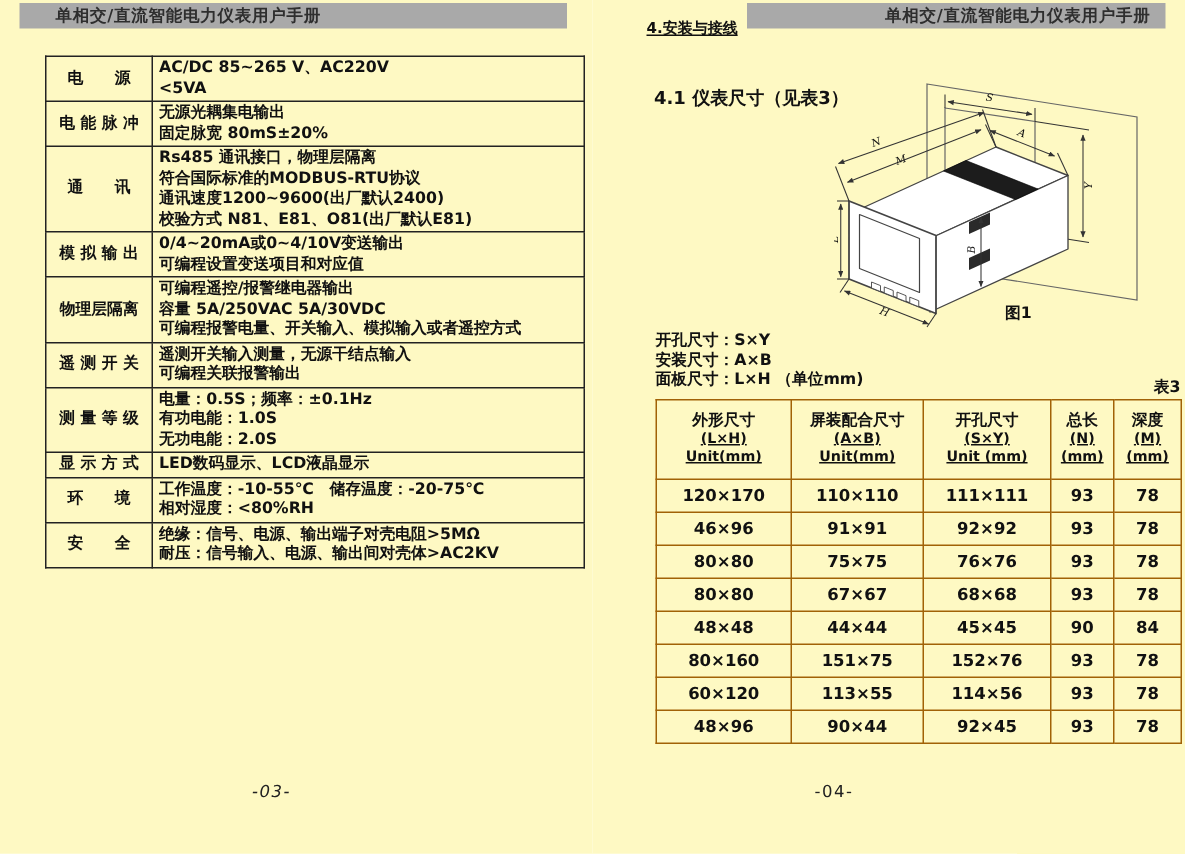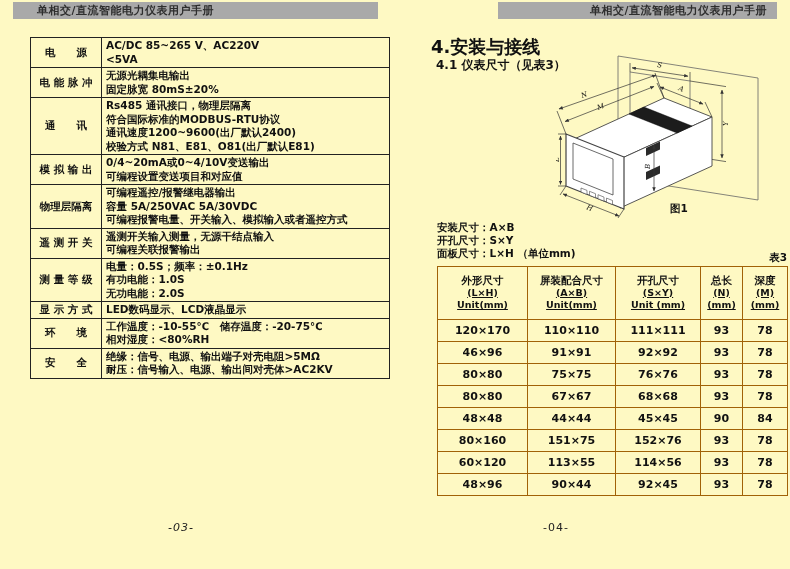--- a/index.html
+++ b/index.html
@@ -28,21 +28,21 @@
   }
   table.spec td{border:1px solid #222;padding:1px 4px;vertical-align:middle;}
   table.spec td.lbl{width:68px;text-align:center;padding:1px 1px;}
   table.spec td.val div{white-space:nowrap;overflow:hidden;}
 
   .pagenum{position:absolute;top:521px;font-size:11px;color:#222;letter-spacing:1px;}
   #left-pagenum{left:168px;font-style:italic;}
   #right-pagenum{left:148px;}
 
   
-  #section-title{position:absolute;left:36px;top:35px;font-size:18px;font-weight:bold;}
+  #section-title{position:absolute;left:36px;top:12px;font-size:10px;font-weight:bold;text-decoration:underline;}
   #subsection-title{position:absolute;left:41px;top:57px;font-size:12px;font-weight:bold;}
 
   #figure-wrap{position:absolute;left:161px;top:48px;width:234px;height:192px;}
   #notes{position:absolute;left:42px;top:221px;font-size:10.5px;font-weight:bold;line-height:13px;}
   #table-tag{position:absolute;left:352px;top:251px;width:40px;text-align:right;font-size:10.5px;font-weight:bold;}
 
   
   table.size{
     position:absolute;left:42px;top:266px;width:350px;
     border-collapse:collapse;text-align:center;font-weight:bold;table-layout:fixed;
@@ -239,22 +239,22 @@
       <text class="dimlabel" x="122" y="42" transform="rotate(21 122 42)">A</text>
       <text class="dimlabel" x="94" y="121" transform="rotate(-90 94 121)">B</text>
       <text class="dimlabel" x="2.5" y="114" transform="rotate(-90 2.5 114)">L</text>
       <text class="dimlabel" x="30" y="161" transform="rotate(21 30 161)">H</text>
 
       <text class="figcaption" x="114" y="164">图1</text>
     </svg>
   </div>
 
   <div id="notes">
+    <div>开孔尺寸：S×Y</div>
     <div>安装尺寸：A×B</div>
-    <div>开孔尺寸：S×Y</div>
     <div>面板尺寸：L×H （单位mm)</div>
   </div>
   <div id="table-tag">表3</div>
 
   <table class="size">
     <colgroup>
       <col class="c1">
         <col class="c2">
         <col class="c3">
         <col class="c4">

